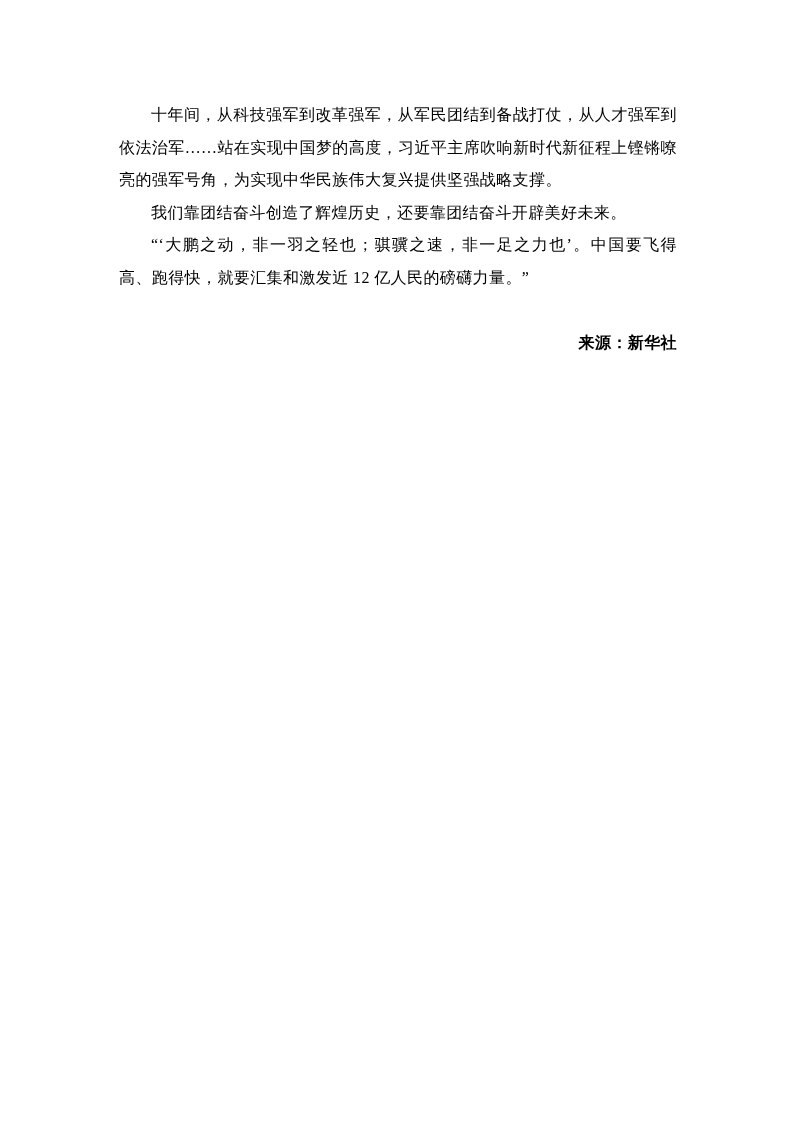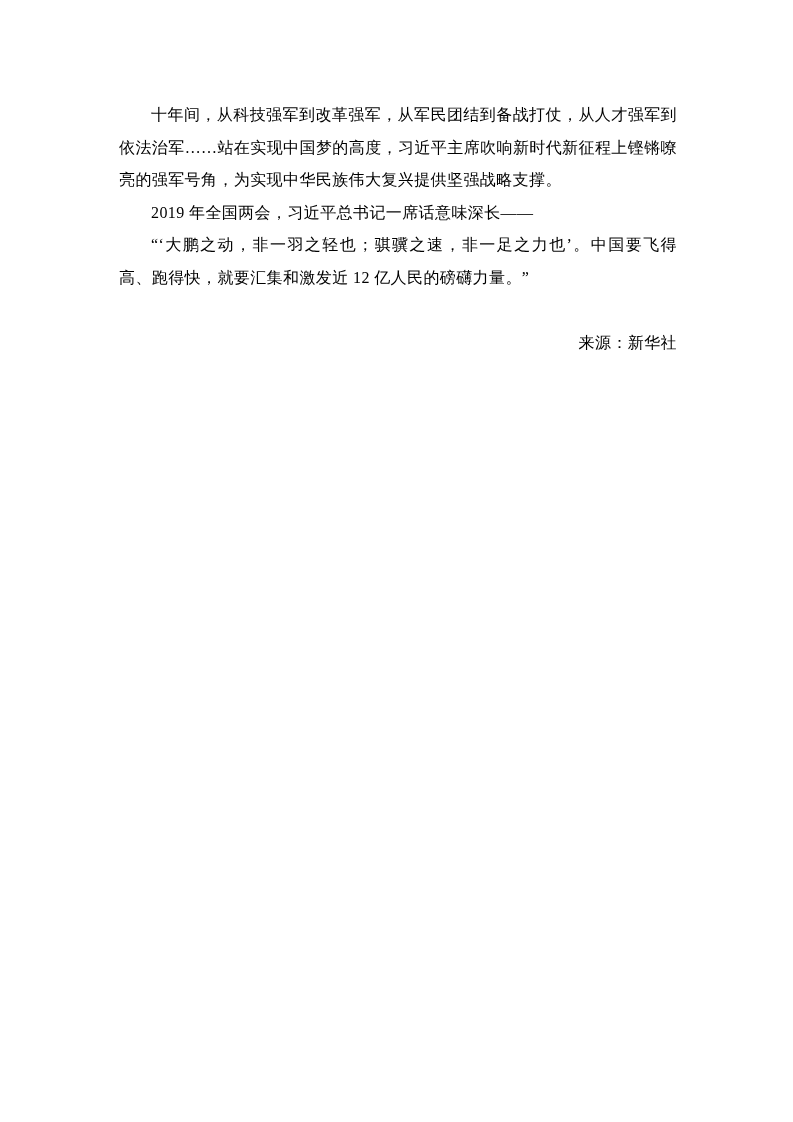--- a/index.html
+++ b/index.html
@@ -31,39 +31,39 @@
     text-justify: inter-ideograph;
     letter-spacing: 0.4px;
   }
   .para.indent {
     text-indent: 2em;
   }
   .source-line {
     margin: 32.5px 0 0 0;
     font-size: 16px;
     line-height: 32.5px;
-    font-weight: normal;
+    font-weight: bold;
     text-align: right;
     letter-spacing: 0.4px;
   }
   .page-number {
     position: absolute;
     top: 1022px;
     left: 0;
     width: 100%;
     text-align: center;
     font-size: 14px;
     line-height: 18px;
     color: #0c4a6e;
   }
 </style>
 </head>
 <body>
 
 <div class="page">
   <div class="body-text">
     <p class="para indent">十年间，从科技强军到改革强军，从军民团结到备战打仗，从人才强军到依法治军……站在实现中国梦的高度，习近平主席吹响新时代新征程上铿锵嘹亮的强军号角，为实现中华民族伟大复兴提供坚强战略支撑。</p>
-    <p class="para indent">2019 年全国两会，习近平总书记一席话意味深长——</p>
+    <p class="para indent">我们靠团结奋斗创造了辉煌历史，还要靠团结奋斗开辟美好未来。</p>
     <p class="para indent">“‘大鹏之动，非一羽之轻也；骐骥之速，非一足之力也’。中国要飞得高、跑得快，就要汇集和激发近 12 亿人民的磅礴力量。”</p>
     <p class="source-line">来源：新华社</p>
   </div>
   <div class="page-number">18</div>
 </div>
 
 </body></html>

